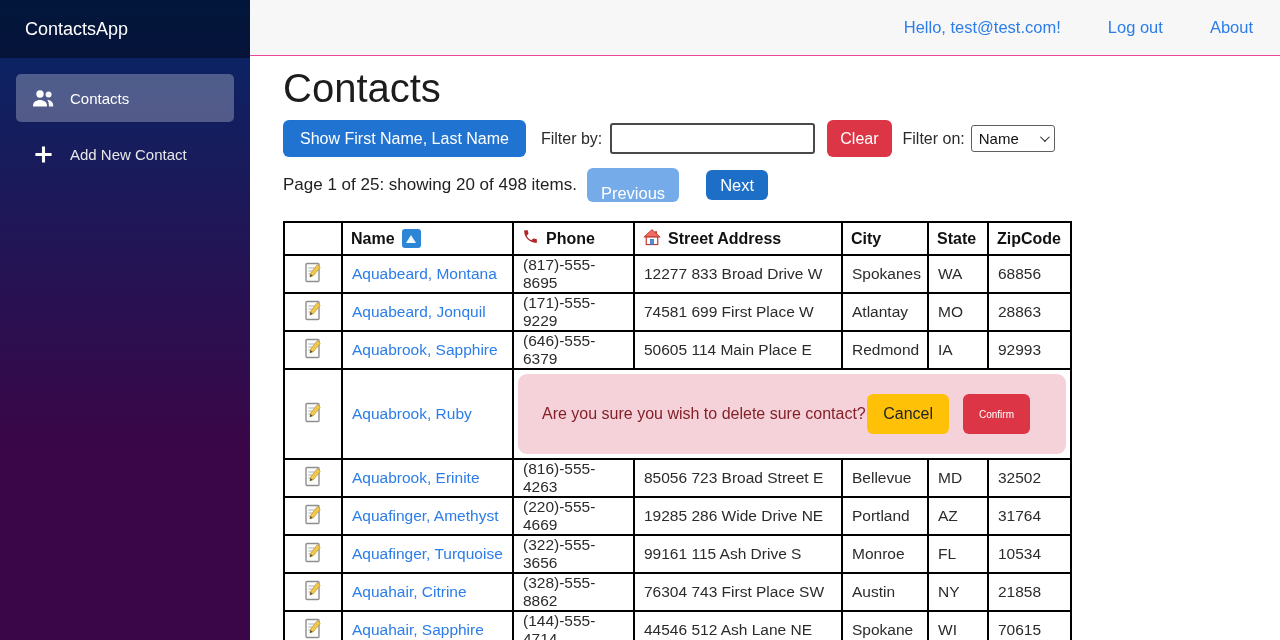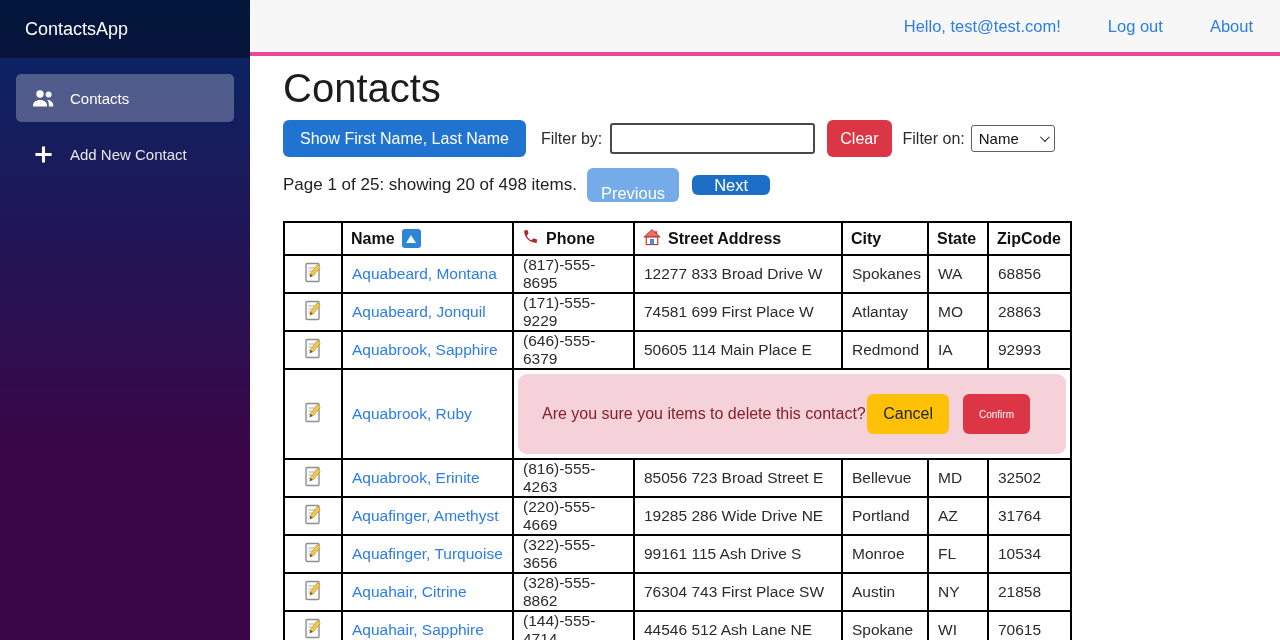--- a/index.html
+++ b/index.html
@@ -27,21 +27,21 @@
     display: flex; align-items: center; gap: 15px;
     height: 48px; padding: 0 15px; margin-bottom: 8px;
     border-radius: 5px; font-size: 15px; color: #e8e8ea; cursor: pointer;
   }
   .nav-item.active { background: rgba(255,255,255,0.27); color: #fff; }
   .nav-icon { width: 24px; display: flex; justify-content: center; align-items: center; }
 
   
   .top-row {
     margin-left: 250px; height: 56px; background: #f7f7f7;
-    border-bottom: 4px solid #ec4899;
+    border-bottom: 1px solid #ec4899;
     display: flex; align-items: center; justify-content: flex-end;
     gap: 47px; padding-right: 27px;
   }
   .top-link { color: var(--link, #2b7de9); text-decoration: none; font-size: 16.5px; cursor: pointer; }
 
   
   .content { margin-left: 250px; padding: 10px 0 0 33px; }
   .page-title { font-size: 40px; font-weight: 400; color: #1c1c1c; line-height: 1.1; }
 
   .toolbar { display: flex; align-items: center; margin-top: 10px; }
@@ -61,21 +61,21 @@
     display: inline-flex; align-items: center; justify-content: space-between;
     padding: 0 7px; font-size: 15px; color: #111; cursor: pointer;
   }
   .select-caret {
     width: 7px; height: 7px; border-right: 1.8px solid #222; border-bottom: 1.8px solid #222;
     transform: rotate(45deg) translateY(-2px);
   }
 
   .page-row { display: flex; align-items: center; margin-top: 11px; font-size: 17px; color: #222; }
   .btn-prev { background: var(--primary-light, #74abe8); height: 34px; padding: 16px 14px; margin-left: 10px; font-size: 16.5px; }
-  .btn-next { background: var(--primary-dark, #1d6ec7); height: 20px; padding: 0 22px; margin-left: 13px; font-size: 16.5px; }
+  .btn-next { background: var(--primary-dark, #1d6ec7); height: 30px; padding: 0 14px; margin-left: 27px; font-size: 16.5px; }
 
   
   .contacts-table { border-collapse: collapse; margin-top: 19px; table-layout: fixed; width: 787px; }
   .contacts-table th, .contacts-table td {
     border: 2px solid #000; background: #fff; vertical-align: middle;
   }
   .contacts-table th { font-size: 16px; font-weight: bold; text-align: left; padding: 0 8px; height: 33px; color: #111; }
   .contacts-table td { font-size: 15.5px; padding: 0 9px; height: 33px; color: #2b2b2b; }
   .col-edit   { width: 58px; }
   .col-name   { width: 171px; }
@@ -275,21 +275,21 @@
                 <line x1="3.5" y1="6" x2="11" y2="6" stroke="#b9bcc9" stroke-width="1.2"></line>
                 <line x1="3.5" y1="9" x2="11" y2="9" stroke="#b9bcc9" stroke-width="1.2"></line>
                 <line x1="3.5" y1="12" x2="9" y2="12" stroke="#b9bcc9" stroke-width="1.2"></line>
                 <polygon points="12.4,2.6 15.2,5.3 8.4,13.6 4.9,14.9 5.7,11.3" fill="#f2c94c" stroke="#c9a02f" stroke-width="0.9"></polygon>
                 <polygon points="4.9,14.9 5.6,12.1 7.6,13.8" fill="#4a4a4a"></polygon>
               </svg>
             </span></td>
           <td class="cell-name"><a class="name-link">Aquabrook, Ruby</a></td>
           <td class="cell-alert" colspan="5">
             <div class="delete-alert">
-              <span class="delete-msg">Are you sure you items to delete this contact?</span>
+              <span class="delete-msg">Are you sure you wish to delete sure contact?</span>
               <button class="btn btn-cancel">Cancel</button>
               <button class="btn btn-confirm">Confirm</button>
             </div>
           </td>
         </tr>
         <tr>
           <td class="cell-edit"><span class="memo-btn">
               <svg width="17" height="21" viewBox="0 0 17 21">
                 <rect x="1" y="1.5" width="13" height="18" rx="1" fill="#fcfcfc" stroke="#8f8f8f" stroke-width="1.4"></rect>
                 <line x1="3.5" y1="6" x2="11" y2="6" stroke="#b9bcc9" stroke-width="1.2"></line>

